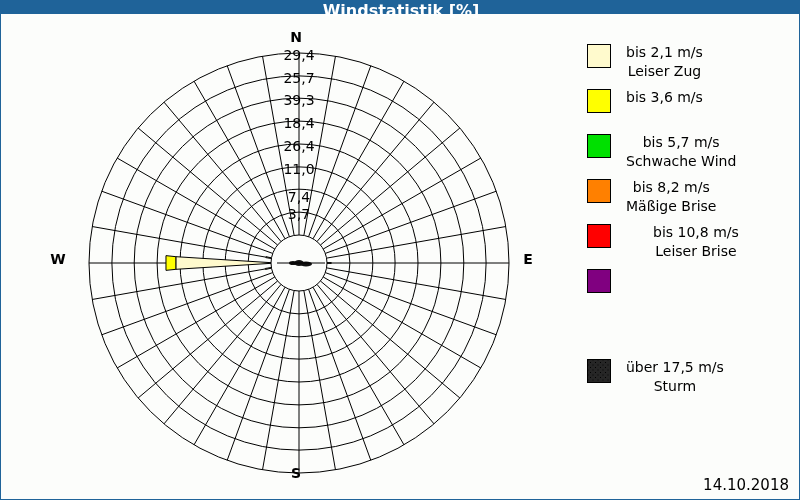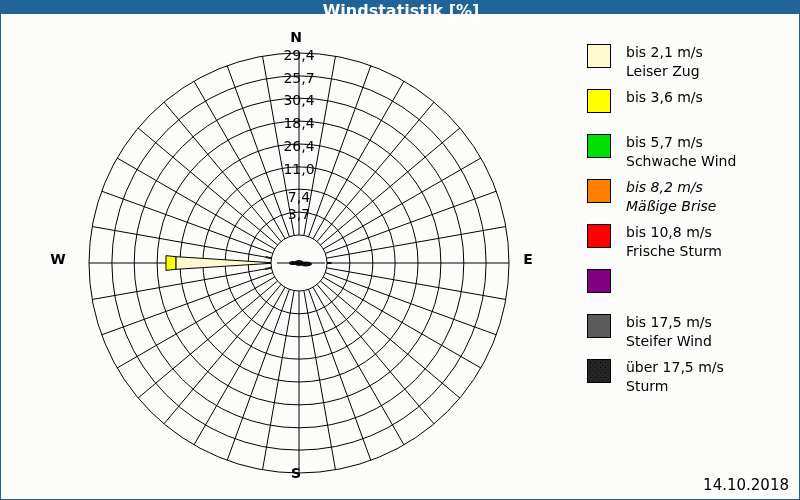--- a/index.html
+++ b/index.html
@@ -77,20 +77,21 @@
     background: transparent;
   }
 
   
   #legend {
     position: absolute;
     left: 572px;
     top: 0px;
     width: 226px;
     height: 477px;
+    text-align: center;
   }
   .legend-row {
     position: absolute;
     left: 14px;
     width: 210px;
     height: 45px;
     display: flex;
     align-items: flex-start;
   }
   .swatch {
@@ -199,21 +200,21 @@
       <div class="compass-label" id="lbl-S">S</div>
       <div class="compass-label" id="lbl-W">W</div>
       <div class="compass-label" id="lbl-E">E</div>
 
       <div id="tick-labels">
           <div class="tick-label" style="left: 278px; top: 185.095px;">3,7</div>
           <div class="tick-label" style="left: 278px; top: 162.19px; margin-top: 6px;">7,4</div>
           <div class="tick-label" style="left: 278px; top: 139.905px;">11,0</div>
           <div class="tick-label" style="left: 278px; top: 117px;">26,4</div>
           <div class="tick-label" style="left: 278px; top: 94.0952px;">18,4</div>
-          <div class="tick-label" style="left: 278px; top: 71.1905px;">30,4</div>
+          <div class="tick-label" style="left: 278px; top: 71.1905px;">39,3</div>
           <div class="tick-label" style="left: 278px; top: 48.9048px;">25,7</div>
           <div class="tick-label" style="left: 278px; top: 26px;">29,4</div>
         </div>
     </div>
 
     <div id="legend">
         <div class="legend-row" style="top: 22px;">
           <div class="swatch" style="background: rgb(255, 250, 205);"></div>
           <div class="legend-text">
             <span class="l1">bis 2,1 m/s</span>
@@ -226,44 +227,37 @@
             <span class="l1">bis 3,6 m/s</span>
           </div>
         </div>
         <div class="legend-row" style="top: 112px;">
           <div class="swatch" style="background: rgb(0, 224, 0);"></div>
           <div class="legend-text">
             <span class="l1">bis 5,7 m/s</span>
             <span class="l2">Schwache Wind</span>
           </div>
         </div>
-        <div class="legend-row" style="top: 157px; font-style: italic;">
+        <div class="legend-row" style="top: 157px;">
           <div class="swatch" style="background: rgb(255, 128, 0);"></div>
           <div class="legend-text">
             <span class="l1">bis 8,2 m/s</span>
             <span class="l2">Mäßige Brise</span>
           </div>
         </div>
-        <div class="legend-row" style="top: 202px;">
+        <div class="legend-row" style="top: 202px; gap: 27px;">
           <div class="swatch" style="background: rgb(255, 0, 0);"></div>
           <div class="legend-text">
             <span class="l1">bis 10,8 m/s</span>
-            <span class="l2">Frische Sturm</span>
+            <span class="l2">Leiser Brise</span>
           </div>
         </div>
         <div class="legend-row" style="top: 247px;">
           <div class="swatch" style="background: rgb(128, 0, 128);"></div>
         </div>
-        <div class="legend-row" style="top: 292px;">
-          <div class="swatch" style="background: rgb(90, 90, 90);"></div>
-          <div class="legend-text">
-            <span class="l1">bis 17,5 m/s</span>
-            <span class="l2">Steifer Wind</span>
-          </div>
-        </div>
         <div class="legend-row" style="top: 337px;">
           <div class="swatch" style="background: radial-gradient(rgb(0, 0, 0) 0.7px, transparent 0.8px) 0px 0px / 5px 5px, radial-gradient(rgb(0, 0, 0) 0.7px, transparent 0.8px) 2.5px 2.5px / 5px 5px rgb(38, 38, 38);"></div>
           <div class="legend-text">
             <span class="l1">über 17,5 m/s</span>
             <span class="l2">Sturm</span>
           </div>
         </div>
       </div>
 
     <div id="datestamp">14.10.2018</div>

